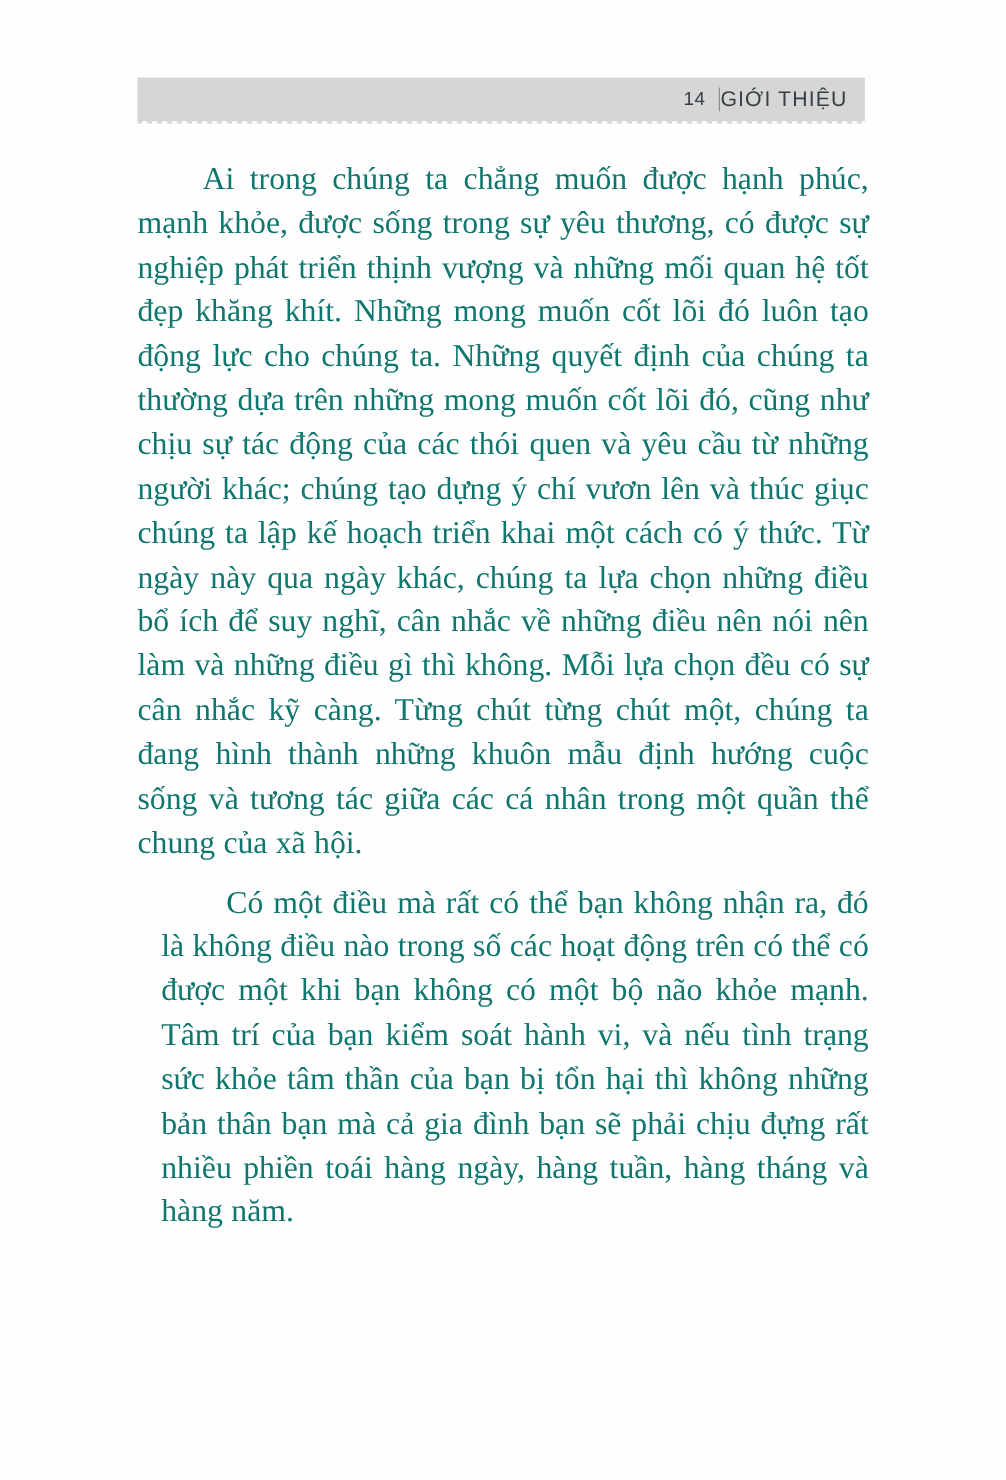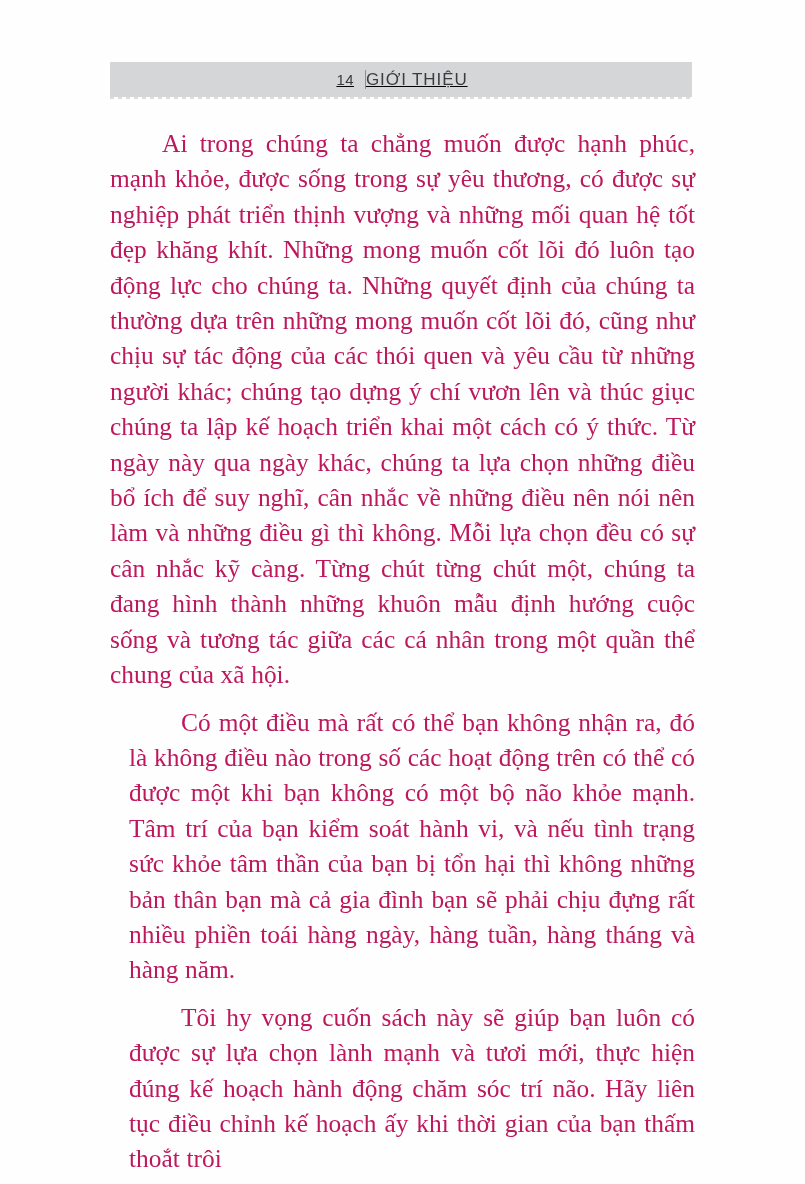--- a/index.html
+++ b/index.html
@@ -27,24 +27,23 @@
   
   .running-head {
     position: absolute;
     left: 110px;
     top: 62px;
     width: 582px;
     height: 35px;
     background: #d4d6d7;
     display: flex;
     align-items: center;
-    justify-content: center;
+    justify-content: flex-end;
     box-sizing: border-box;
     padding: 0 14px 0 16px;
-    text-decoration: underline;
   }
   .running-head::after {
     content: "";
     position: absolute;
     left: 0;
     right: 0;
     bottom: -2px;
     height: 3px;
     background: repeating-linear-gradient(
       to right,
@@ -85,21 +84,21 @@
   .textblock {
     position: absolute;
     left: 110px;
     top: 126px;
     width: 585px;
   }
   .para {
     margin: 0;
     font-size: 25.4px;
     line-height: 35.4px;
-    color: #be185d;
+    color: #0f766e;
     text-align: justify;
     text-justify: inter-word;
     text-indent: 2.05em;
     hyphens: none;
     -webkit-hyphens: none;
     word-spacing: 0.012em;
   }
   .para + .para {
     margin-top: 12px;
     margin-left: 19px;
@@ -118,16 +117,15 @@
     <div class="folio-group">
       <span class="folio">14</span>
       <span class="folio-rule"></span>
     </div>
     <span class="head-title">GIỚI THIỆU</span>
   </div>
 
   <div class="textblock">
     <p class="para">Ai trong chúng ta chẳng muốn được hạnh phúc, mạnh khỏe, được sống trong sự yêu thương, có được sự nghiệp phát triển thịnh vượng và những mối quan hệ tốt đẹp khăng khít. Những mong muốn cốt lõi đó luôn tạo động lực cho chúng ta. Những quyết định của chúng ta thường dựa trên những mong muốn cốt lõi đó, cũng như chịu sự tác động của các thói quen và yêu cầu từ những người khác; chúng tạo dựng ý chí vươn lên và thúc giục chúng ta lập kế hoạch triển khai một cách có ý thức. Từ ngày này qua ngày khác, chúng ta lựa chọn những điều bổ ích để suy nghĩ, cân nhắc về những điều nên nói nên làm và những điều gì thì không. Mỗi lựa chọn đều có sự cân nhắc kỹ càng. Từng chút từng chút một, chúng ta đang hình thành những khuôn mẫu định hướng cuộc sống và tương tác giữa các cá nhân trong một quần thể chung của xã hội.</p>
     <p class="para">Có một điều mà rất có thể bạn không nhận ra, đó là không điều nào trong số các hoạt động trên có thể có được một khi bạn không có một bộ não khỏe mạnh. Tâm trí của bạn kiểm soát hành vi, và nếu tình trạng sức khỏe tâm thần của bạn bị tổn hại thì không những bản thân bạn mà cả gia đình bạn sẽ phải chịu đựng rất nhiều phiền toái hàng ngày, hàng tuần, hàng tháng và hàng năm.</p>
-    <p class="para">Tôi hy vọng cuốn sách này sẽ giúp bạn luôn có được sự lựa chọn lành mạnh và tươi mới, thực hiện đúng kế hoạch hành động chăm sóc trí não. Hãy liên tục điều chỉnh kế hoạch ấy khi thời gian của bạn thấm thoắt trôi</p>
   </div>
 
 </div>
 
 </body></html>

